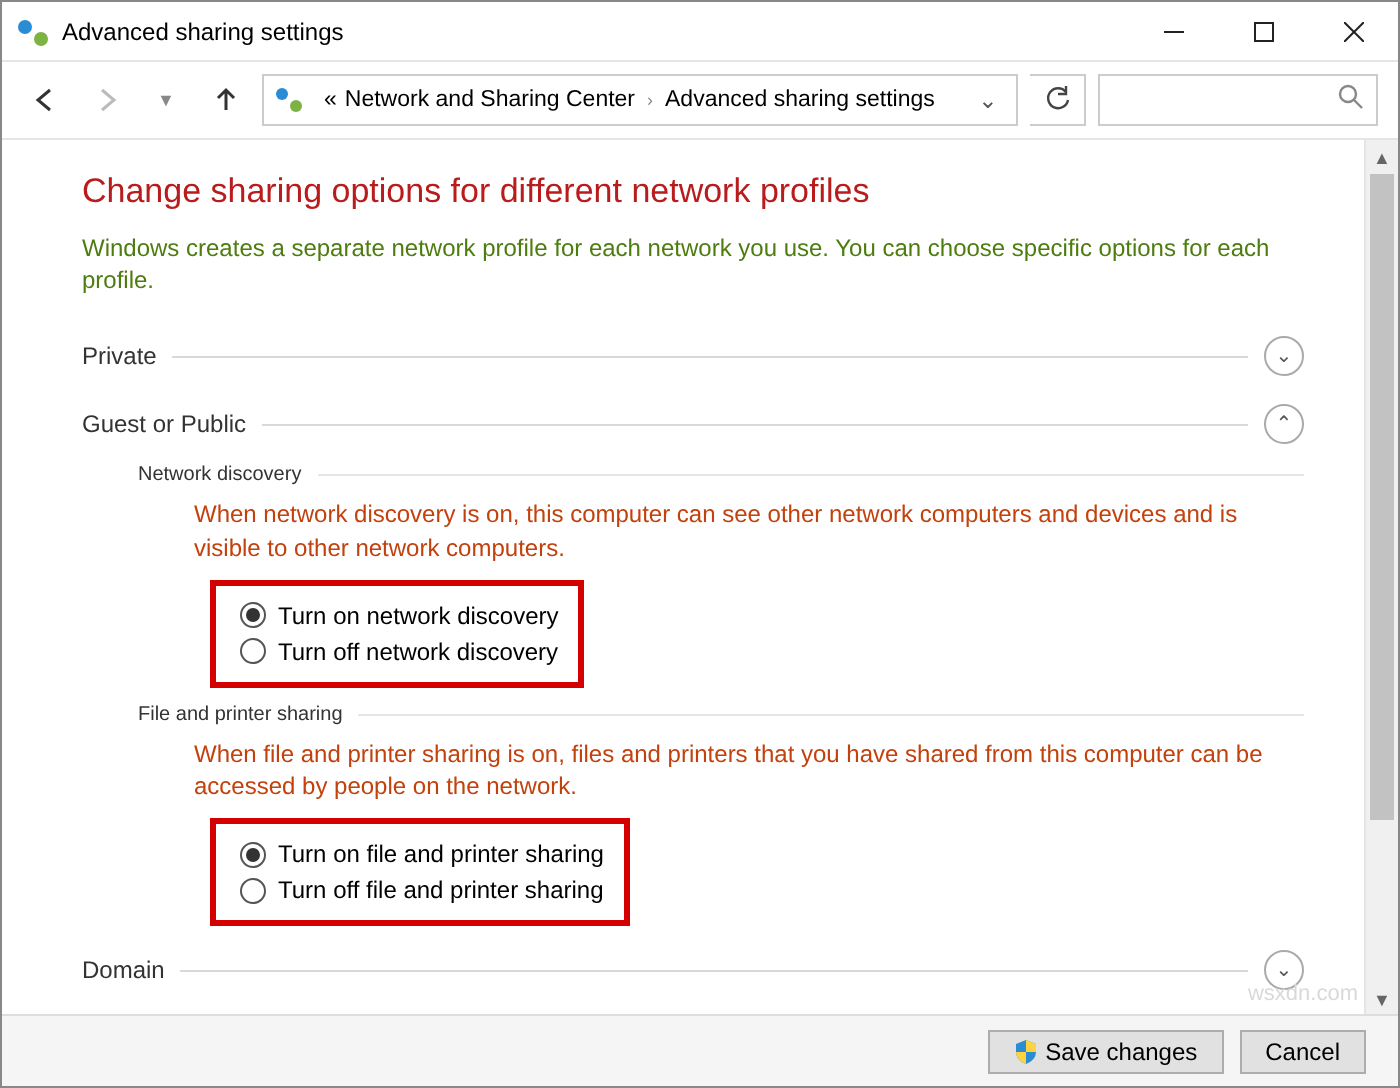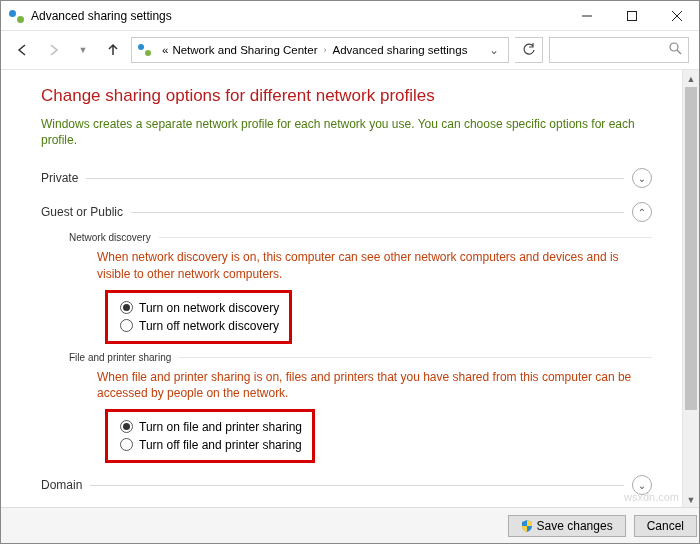--- a/index.html
+++ b/index.html
@@ -121,21 +121,21 @@
     display: flex; align-items: center; gap: 8px;
   }
   .sub-label .hr { flex: 1; border-top: 1px solid #e6e6e6; height: 0; }
   .sub-desc {
     font-size: 12px; color: #c2410c; margin: 6px 0 8px 56px; line-height: 1.35;
   }
   .radio-group {
     margin-left: 70px;
   }
   .radio-row {
-    display: flex; align-items: flex-start; gap: 6px;
+    display: flex; align-items: center; gap: 6px;
     font-size: 12px; padding: 2px 0;
   }
   .radio {
     width: 13px; height: 13px; border: 1px solid #555; border-radius: 50%;
     display: flex; align-items: center; justify-content: center;
   }
   .radio.checked::after {
     content: ""; width: 7px; height: 7px; background: #333; border-radius: 50%;
   }
   .highlight-box {
@@ -143,21 +143,21 @@
     padding: 6px 10px 6px 6px;
     display: inline-block;
     margin-left: 64px;
   }
   .highlight-box .radio-group { margin-left: 6px; }
   
   .footer {
     position: absolute; bottom: 0; left: 0; right: 0;
     height: 36px; border-top: 1px solid #ddd;
     display: flex; align-items: center; justify-content: flex-end;
-    gap: 8px; padding: 0 2px;
+    gap: 8px; padding: 0 16px;
     background: #f5f5f5;
   }
   .btn {
     border: 1px solid #adadad; background: #e1e1e1;
     padding: 3px 12px; font-size: 12px;
     display: flex; align-items: center; gap: 4px;
   }
   .shield {
     width: 12px; height: 12px;
   }

